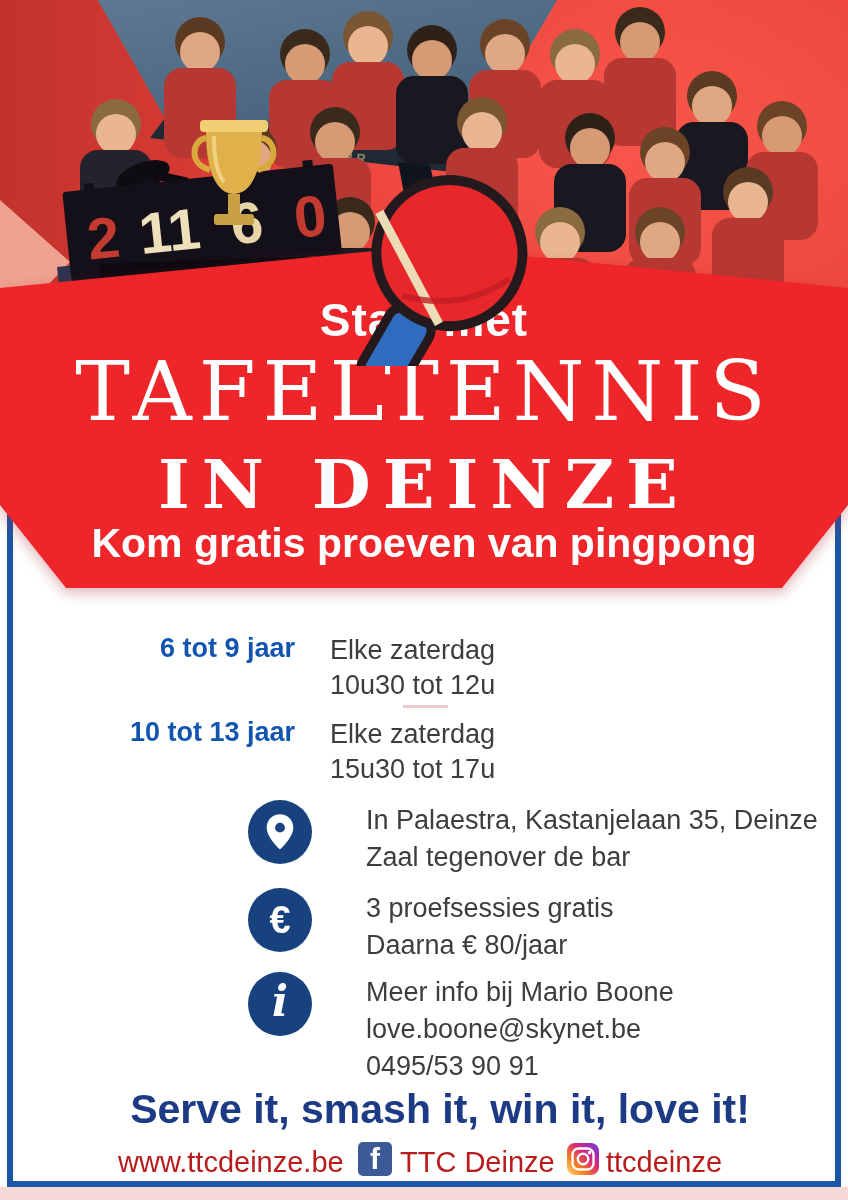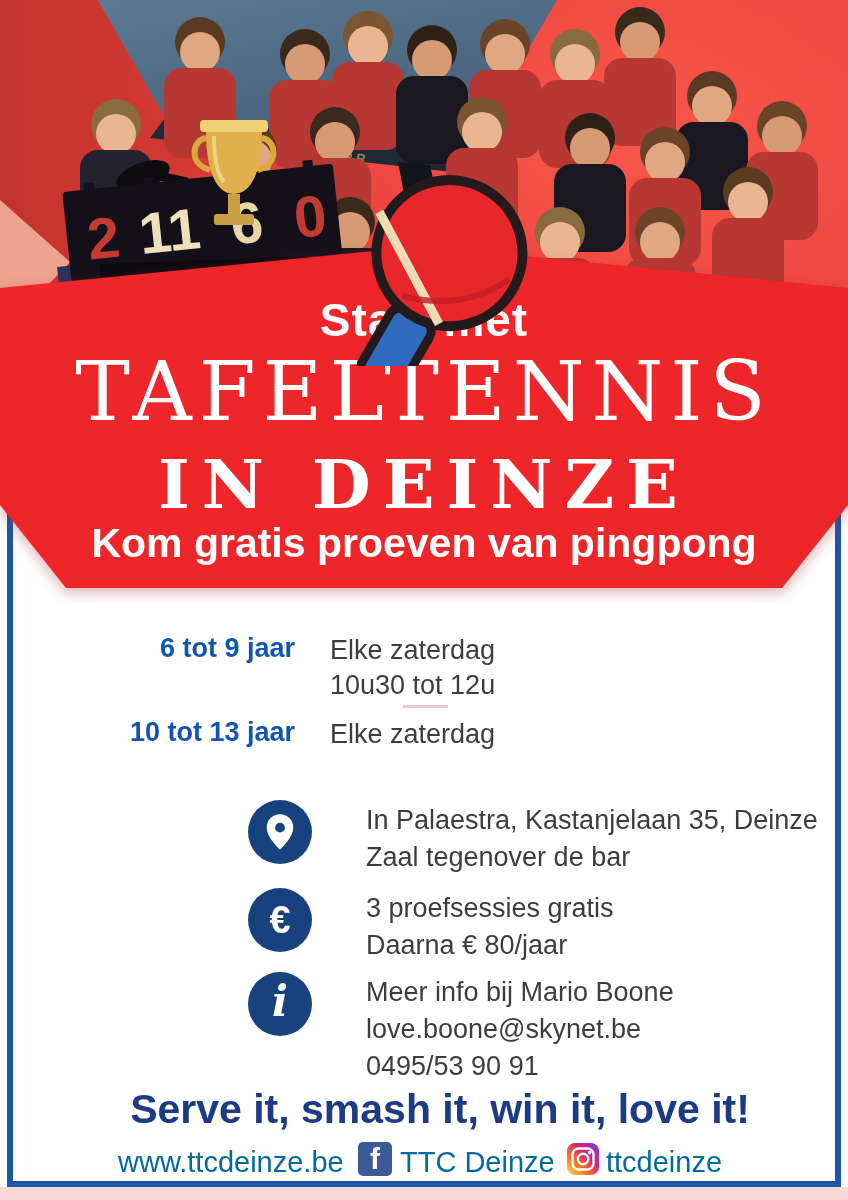--- a/index.html
+++ b/index.html
@@ -35,21 +35,21 @@
   .info-icon{position:absolute;left:248px;width:64px;height:64px;border-radius:50%;
              background:#17427d;z-index:5;display:flex;align-items:center;justify-content:center;}
   .info-lines{position:absolute;left:330px;font-size:27px;color:#3d3d3d;
               line-height:37px;z-index:5;margin-left:36px;}
   .euro-glyph{color:#fff;font-size:38px;font-weight:bold;line-height:1;}
   .i-glyph{color:#fff;font-size:42px;font-weight:bold;font-style:italic;
            font-family:"DejaVu Serif",serif;line-height:1;margin-top:-4px;}
   #tagline{position:absolute;left:0;top:1086px;width:848px;text-align:center;
            font-size:41px;font-weight:700;color:#1d3a85;z-index:5;margin-left:16px;}
   .footer-text{position:absolute;top:1146px;font-size:29px;font-weight:500;
-               color:#0369a1;z-index:5;}
+               color:#b91c1c;z-index:5;}
   .social-icon{position:absolute;top:1142px;width:34px;height:34px;z-index:5;}
   #fb-icon{left:358px;background:#3d5a98;border-radius:5px;color:#fff;
            display:flex;align-items:flex-end;justify-content:center;
            font-size:30px;font-weight:bold;overflow:hidden;}
 </style>
 </head>
 <body>
 
 <svg id="photo" viewBox="0 0 848 345">
   <defs>
@@ -235,20 +235,21 @@
 
 <div class="sched-label" style="top:633px">6 tot 9 jaar</div>
 <div class="sched-val" style="top:633px">
   <div>Elke zaterdag</div>
   <div>10u30 tot 12u</div>
 </div>
 <div id="divider"></div>
 <div class="sched-label" style="top:717px">10 tot 13 jaar</div>
 <div class="sched-val" style="top:717px">
   <div>Elke zaterdag</div>
+  <div>15u30 tot 17u</div>
 </div>
 
 <div class="info-icon" style="top:800px">
   <svg width="34" height="38" viewBox="0 0 24 28">
     <path fill-rule="evenodd" fill="#ffffff" d="M12 1 C6.5 1 2.2 5.3 2.2 10.8 c0 7.2 9.8 16 9.8 16 s9.8 -8.8 9.8 -16 C21.8 5.3 17.5 1 12 1 z M12 7.2 a3.6 3.6 0 1 1 0 7.2 a3.6 3.6 0 0 1 0 -7.2 z"></path>
   </svg>
 </div>
 <div class="info-lines" style="top:802px">
   <div>In Palaestra, Kastanjelaan 35, Deinze</div>
   <div>Zaal tegenover de bar</div>

